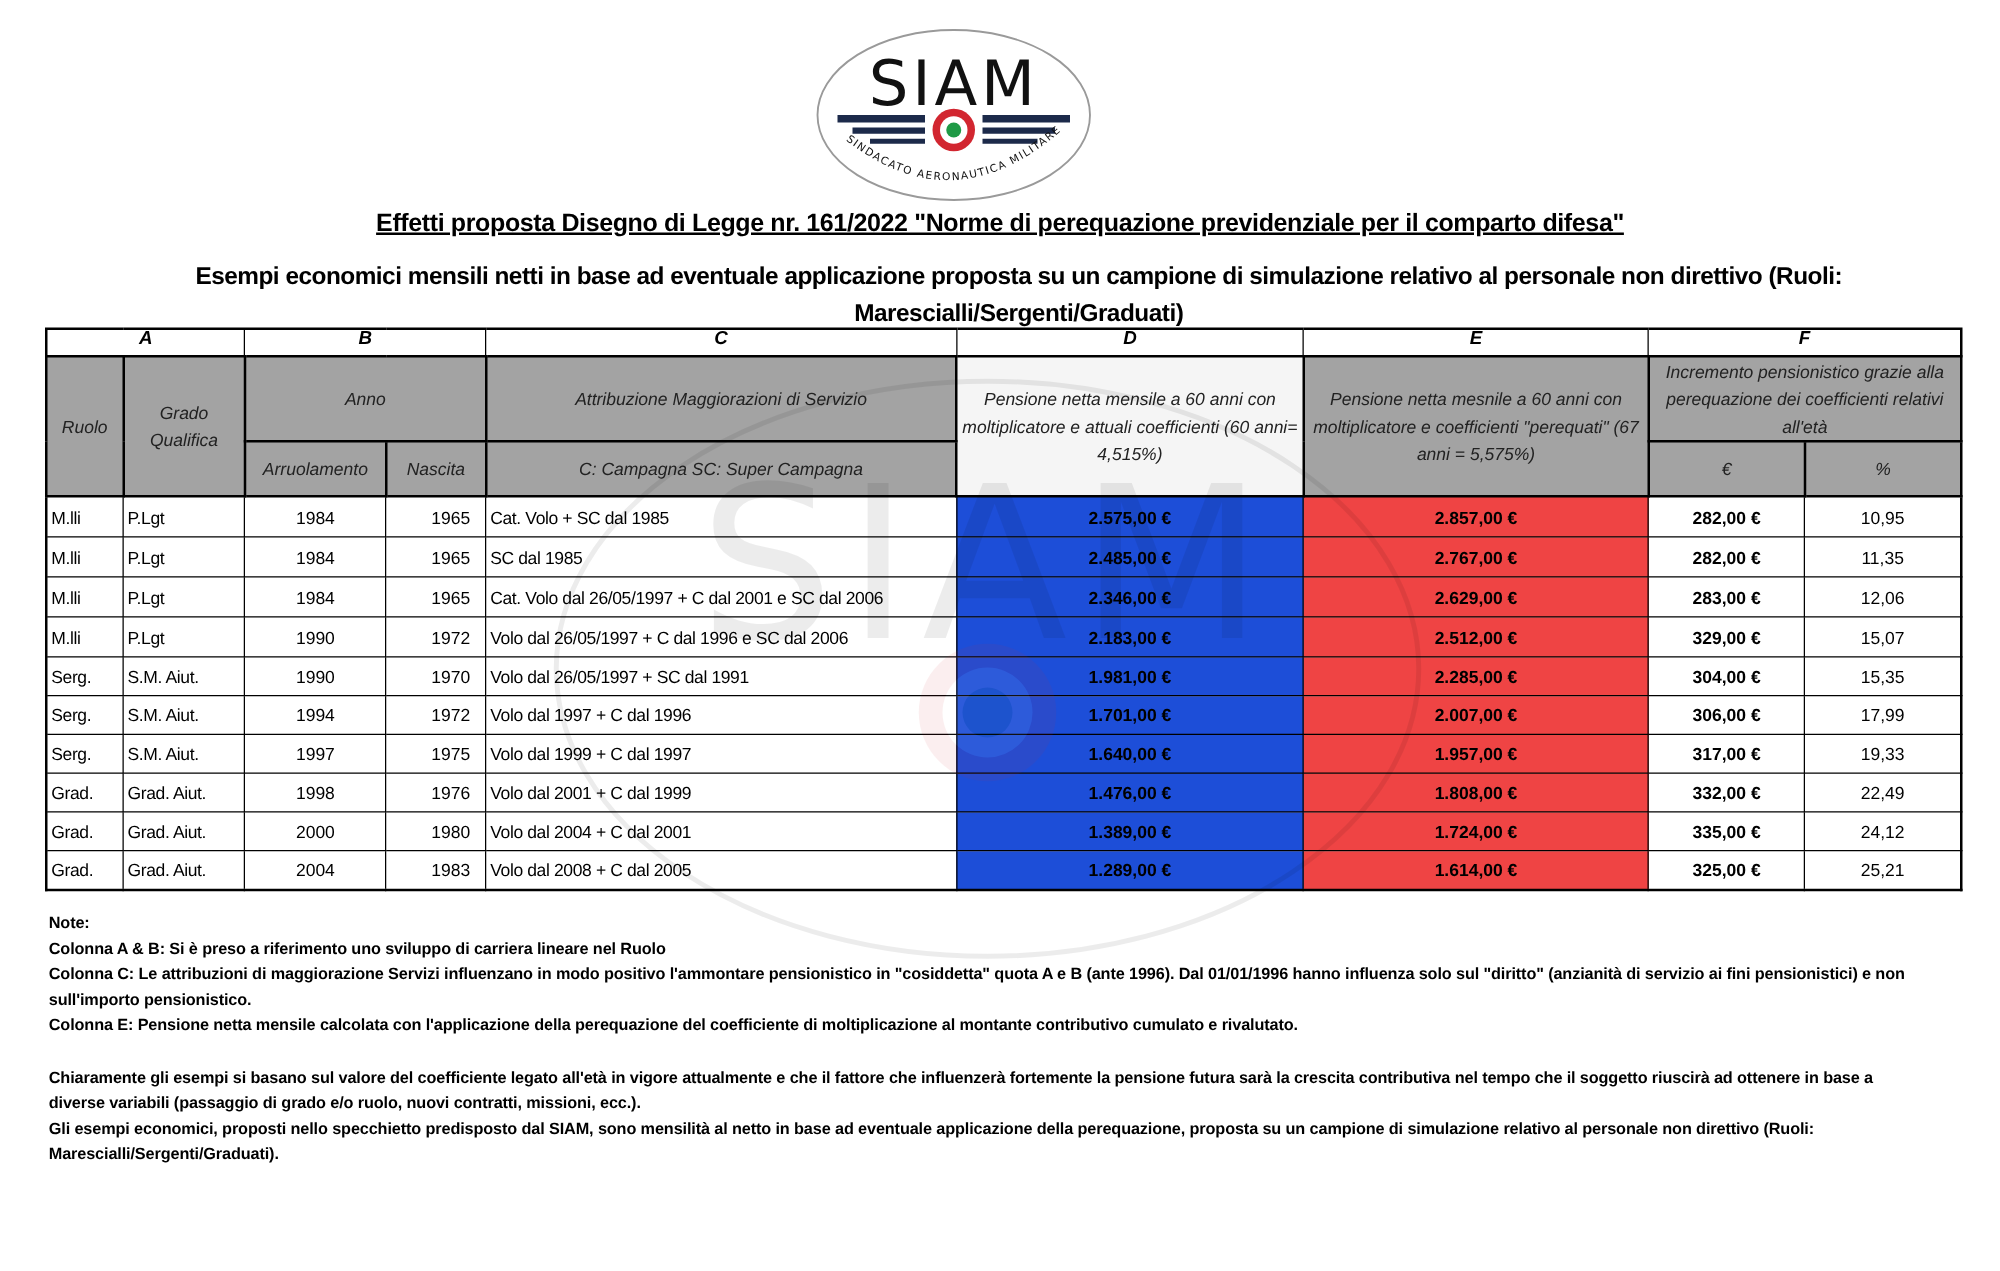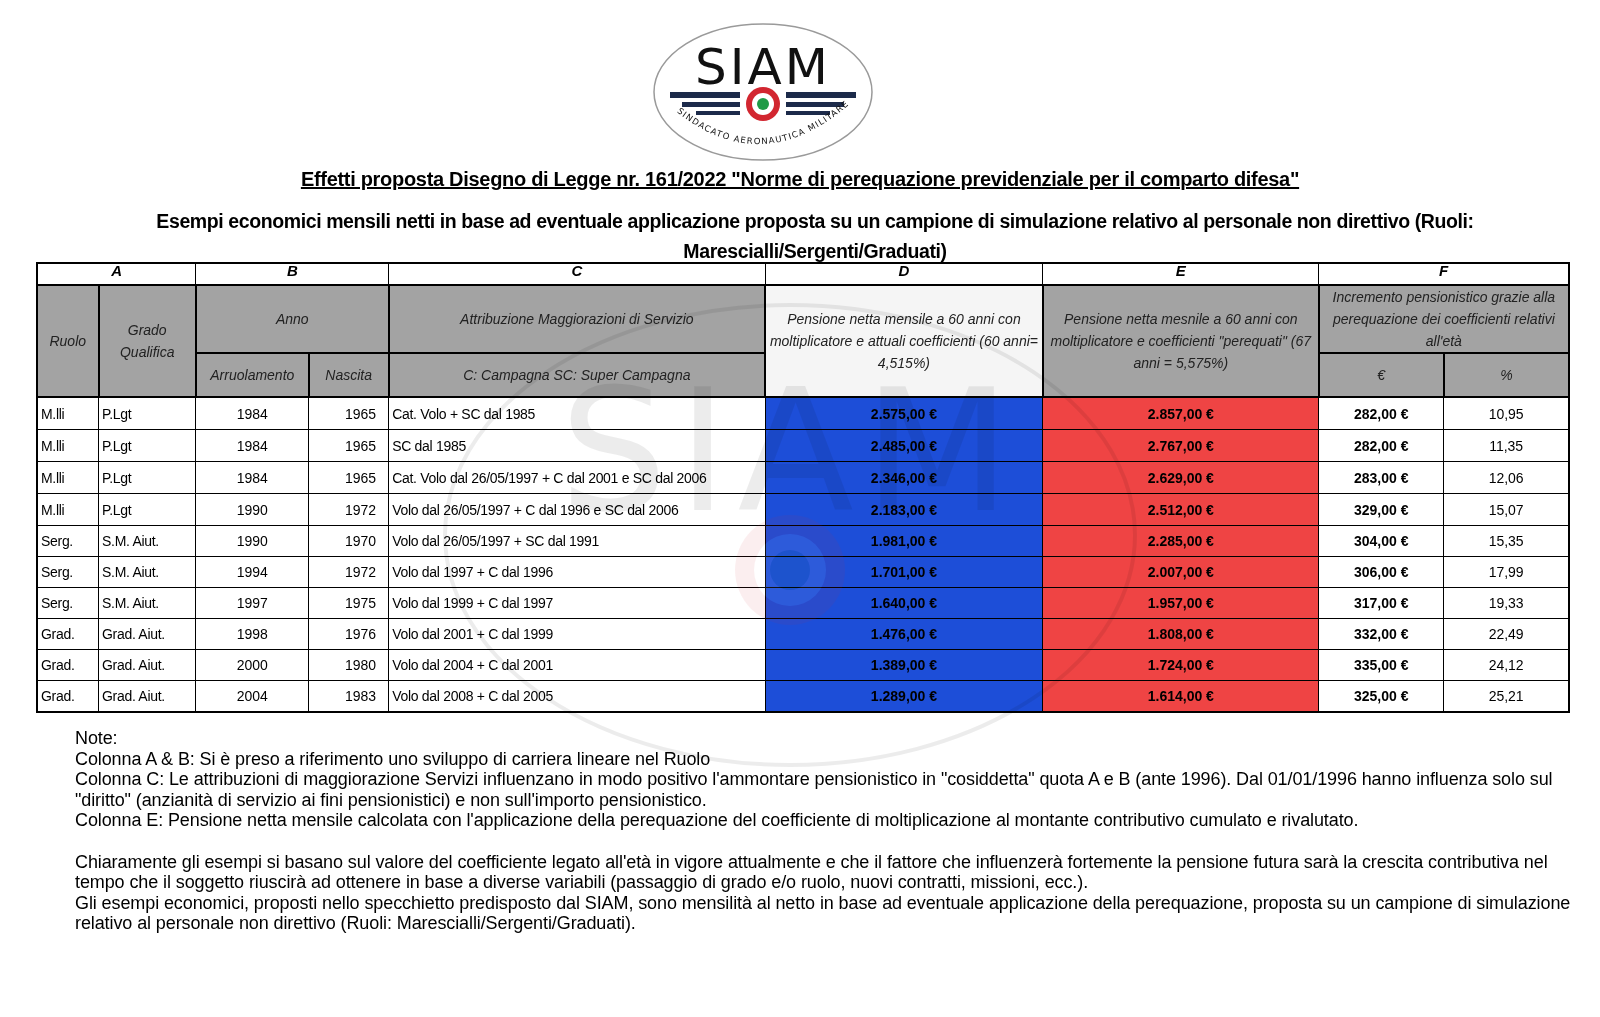--- a/index.html
+++ b/index.html
@@ -15,21 +15,21 @@
   .hdr td { background: #a3a3a3; font-style: italic; text-align: center; font-size: 14px; border: 2px solid #000 !important; line-height: 22px; color: #222; }
   .hdr td.d-col { background: #f5f5f5; }
   .data td { font-size: 14px; height: 31px; }
   .data td.c { text-align: center; }
   .data td.r { text-align: right; padding-right: 12px; }
   .data td.b { font-weight: bold; text-align: center; }
   .data td.dcol { background: #1d4ed8; }
   .data td.ecol { background: #ef4444; }
   .data td.narrow { font-family: "Liberation Sans Narrow", "Liberation Sans", sans-serif; letter-spacing: -0.3px; }
   table.main { border: 2px solid #000; }
-  .notes { position: absolute; left: 39px; top: 728px; width: 1500px; font-weight: normal; font-size: 18px; line-height: 20.5px; letter-spacing: -0.1px; margin-left: 36px; }
+  .notes { position: absolute; left: 39px; top: 728px; width: 1500px; font-weight: bold; font-size: 13px; line-height: 20.5px; letter-spacing: -0.1px; }
   .notes p { margin: 0; }
   .notes .gap { height: 21px; }
 </style>
 </head>
 <body>
 
 <svg class="logo" viewBox="0 0 222 140">
   <ellipse cx="111" cy="70" rx="109" ry="68" fill="#fff" stroke="#9a9a9a" stroke-width="1.5"></ellipse>
   <text x="111" y="62" text-anchor="middle" font-family="DejaVu Sans, sans-serif" font-size="50" font-weight="500" fill="#111" letter-spacing="3">SIAM</text>
   <rect x="18" y="70" width="70" height="6" fill="#1c2a4a"></rect>

